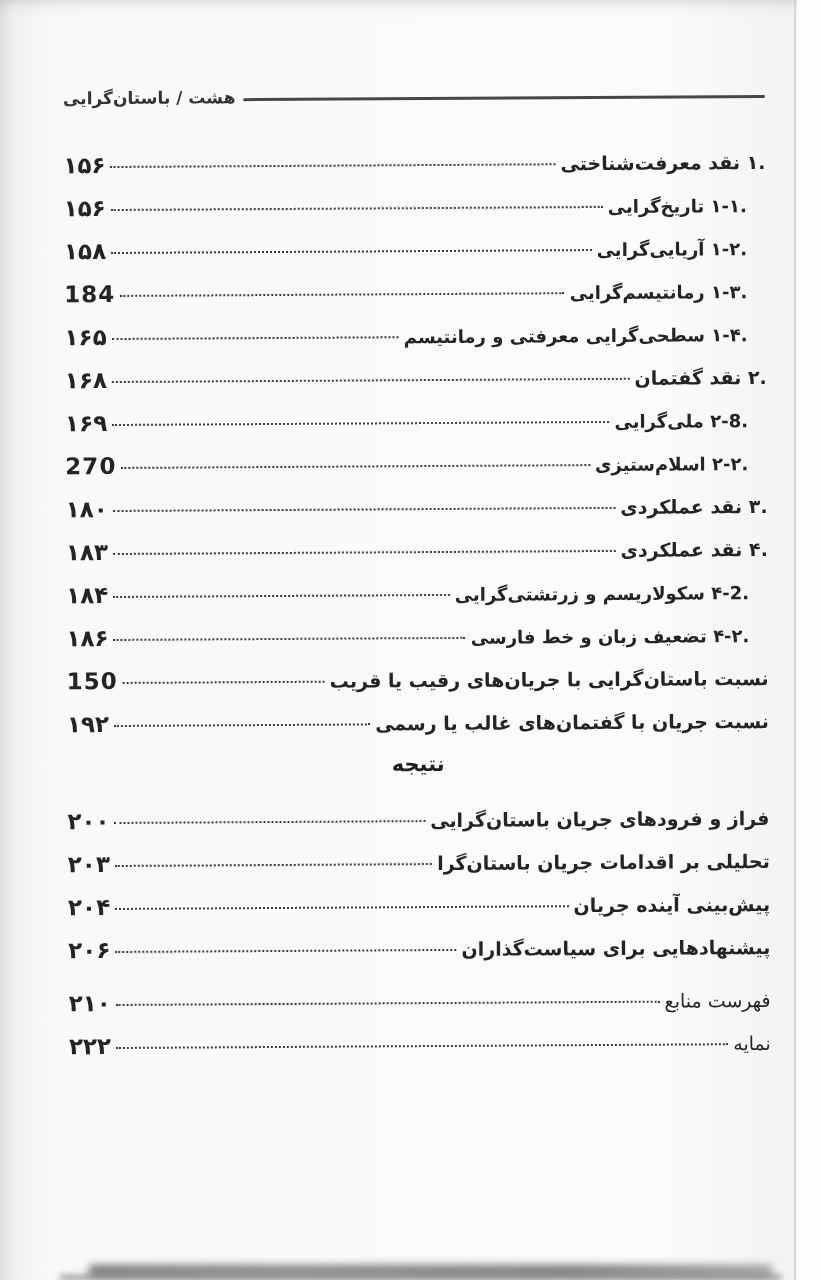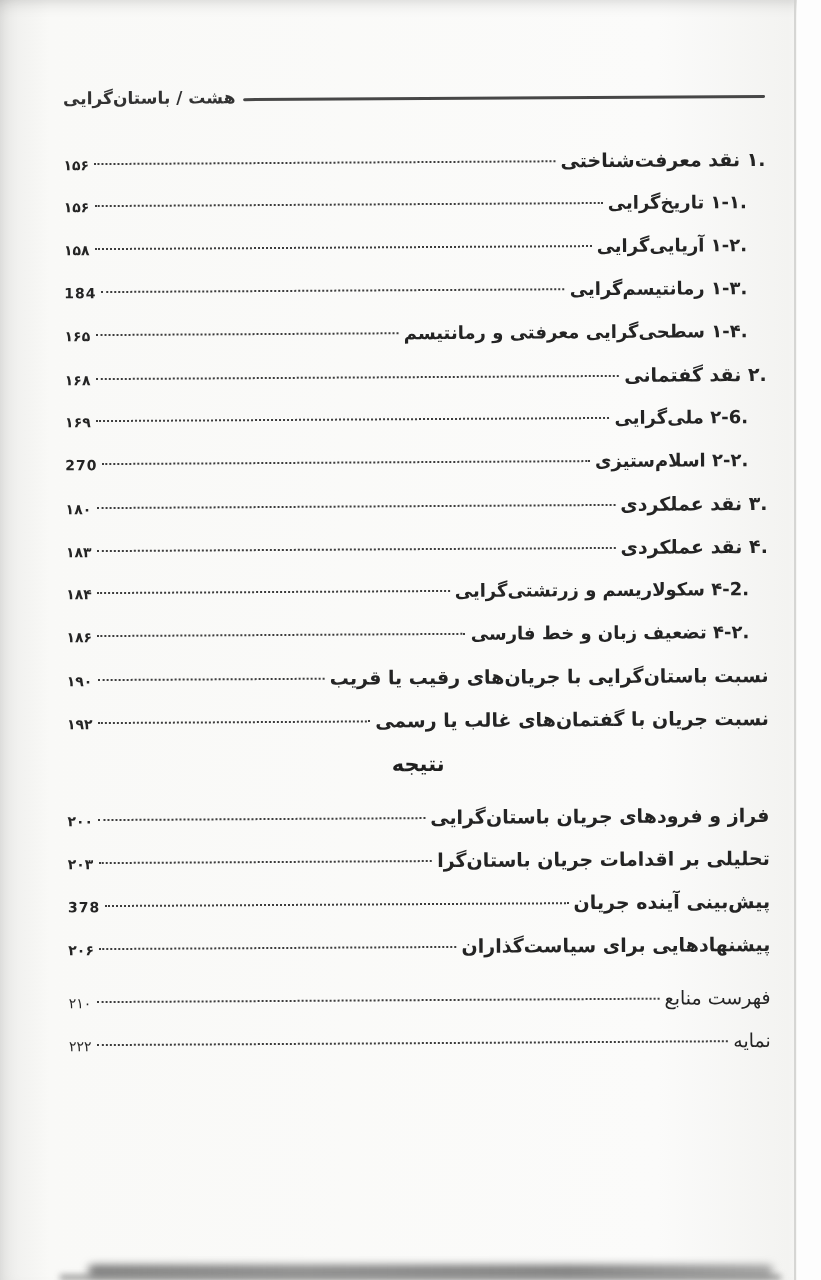--- a/index.html
+++ b/index.html
@@ -46,22 +46,22 @@
   }
   .toc-row.sub{padding-right:19px;font-size:18px;}
   .toc-row.light{font-weight:400;}
   .toc-title{white-space:nowrap;}
   .toc-num{unicode-bidi:isolate;direction:ltr;display:inline-block;}
   .toc-leader{
     flex:1 1 auto;min-width:16px;
     border-bottom:2.6px dotted #3c3c3c;
     margin:0 5px;transform:translateY(-5px);
   }
-  .toc-page{font-size:14px;font-weight:700;letter-spacing:1px;}
-  .toc-row.light .toc-page{font-weight:400;}
+  .toc-page{font-size:23px;font-weight:700;letter-spacing:1px;}
+  .toc-row.light .toc-page{font-weight:700;}
   
   .mid-heading{
     text-align:center;font-size:21px;font-weight:700;color:#1f1f1f;
     margin:14px 0 30px 0;
   }
   .gap-lg{height:10px;}
   
   .bottom-blur{
     position:absolute;bottom:4px;left:88px;right:48px;height:11px;
     background:linear-gradient(90deg,rgba(70,70,70,.75),rgba(110,110,110,.85) 30%,rgba(80,80,80,.8) 70%,rgba(120,120,120,.7));
@@ -104,26 +104,26 @@
           <span class="toc-title"><bdi class="toc-num" dir="ltr">۱-۳.</bdi> <span>رمانتیسم‌گرایی</span></span>
           <span class="toc-leader"></span>
           <span class="toc-page">184</span>
         </div>
         <div class="toc-row sub">
           <span class="toc-title"><bdi class="toc-num" dir="ltr">۱-۴.</bdi> <span>سطحی‌گرایی معرفتی و رمانتیسم</span></span>
           <span class="toc-leader"></span>
           <span class="toc-page">۱۶۵</span>
         </div>
         <div class="toc-row">
-          <span class="toc-title"><bdi class="toc-num" dir="ltr">۲.</bdi> <span>نقد گفتمانی</span></span>
+          <span class="toc-title"><bdi class="toc-num" dir="ltr">۲.</bdi> <span>نقد گفتمان</span></span>
           <span class="toc-leader"></span>
           <span class="toc-page">۱۶۸</span>
         </div>
         <div class="toc-row sub">
-          <span class="toc-title"><bdi class="toc-num" dir="ltr">۲-6.</bdi> <span>ملی‌گرایی</span></span>
+          <span class="toc-title"><bdi class="toc-num" dir="ltr">۲-8.</bdi> <span>ملی‌گرایی</span></span>
           <span class="toc-leader"></span>
           <span class="toc-page">۱۶۹</span>
         </div>
         <div class="toc-row sub">
           <span class="toc-title"><bdi class="toc-num" dir="ltr">۲-۲.</bdi> <span>اسلام‌ستیزی</span></span>
           <span class="toc-leader"></span>
           <span class="toc-page">270</span>
         </div>
         <div class="toc-row">
           <span class="toc-title"><bdi class="toc-num" dir="ltr">۳.</bdi> <span>نقد عملکردی</span></span>
@@ -141,21 +141,21 @@
           <span class="toc-page">۱۸۴</span>
         </div>
         <div class="toc-row sub">
           <span class="toc-title"><bdi class="toc-num" dir="ltr">۴-۲.</bdi> <span>تضعیف زبان و خط فارسی</span></span>
           <span class="toc-leader"></span>
           <span class="toc-page">۱۸۶</span>
         </div>
         <div class="toc-row">
           <span class="toc-title"><span>نسبت باستان‌گرایی با جریان‌های رقیب یا قریب</span></span>
           <span class="toc-leader"></span>
-          <span class="toc-page">۱۹۰</span>
+          <span class="toc-page">150</span>
         </div>
         <div class="toc-row">
           <span class="toc-title"><span>نسبت جریان با گفتمان‌های غالب یا رسمی</span></span>
           <span class="toc-leader"></span>
           <span class="toc-page">۱۹۲</span>
         </div>
       </div>
 
     <div class="mid-heading">نتیجه</div>
 
@@ -166,21 +166,21 @@
           <span class="toc-page">۲۰۰</span>
         </div>
         <div class="toc-row">
           <span class="toc-title"><span>تحلیلی بر اقدامات جریان باستان‌گرا</span></span>
           <span class="toc-leader"></span>
           <span class="toc-page">۲۰۳</span>
         </div>
         <div class="toc-row">
           <span class="toc-title"><span>پیش‌بینی آینده جریان</span></span>
           <span class="toc-leader"></span>
-          <span class="toc-page">378</span>
+          <span class="toc-page">۲۰۴</span>
         </div>
         <div class="toc-row">
           <span class="toc-title"><span>پیشنهادهایی برای سیاست‌گذاران</span></span>
           <span class="toc-leader"></span>
           <span class="toc-page">۲۰۶</span>
         </div>
       </div>
 
     <div class="gap-lg"></div>
 

